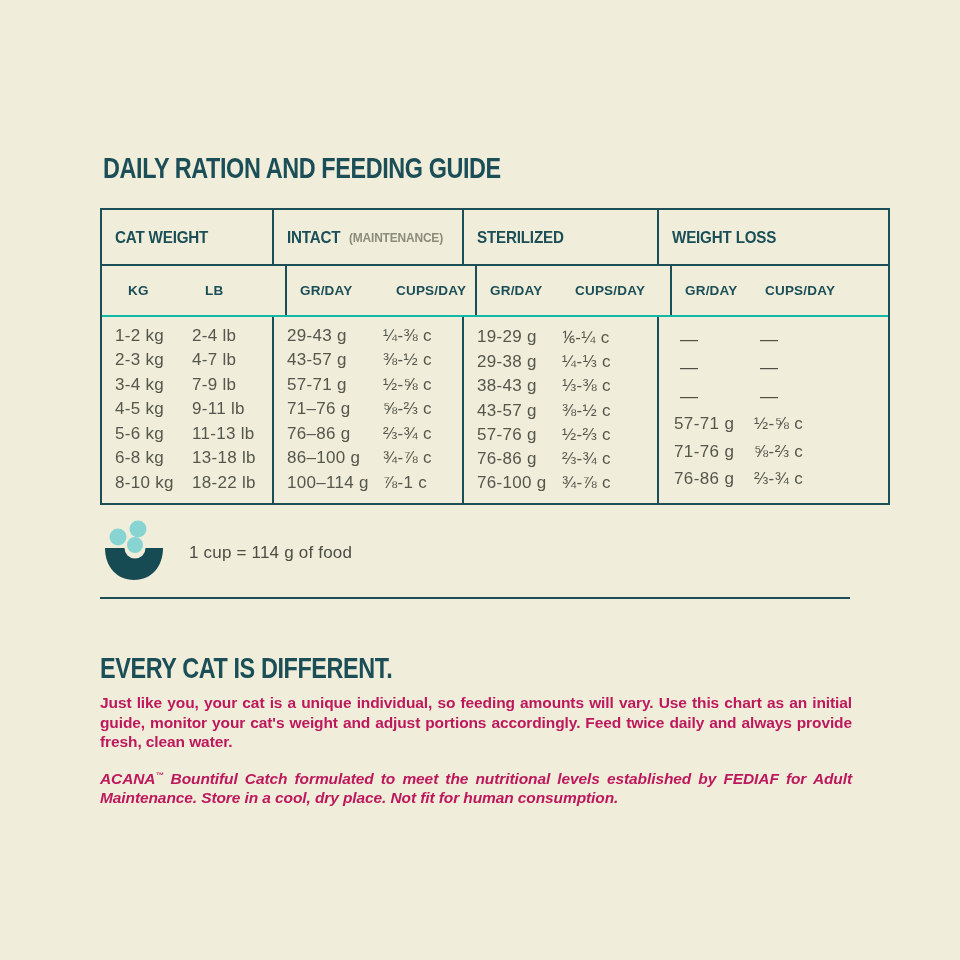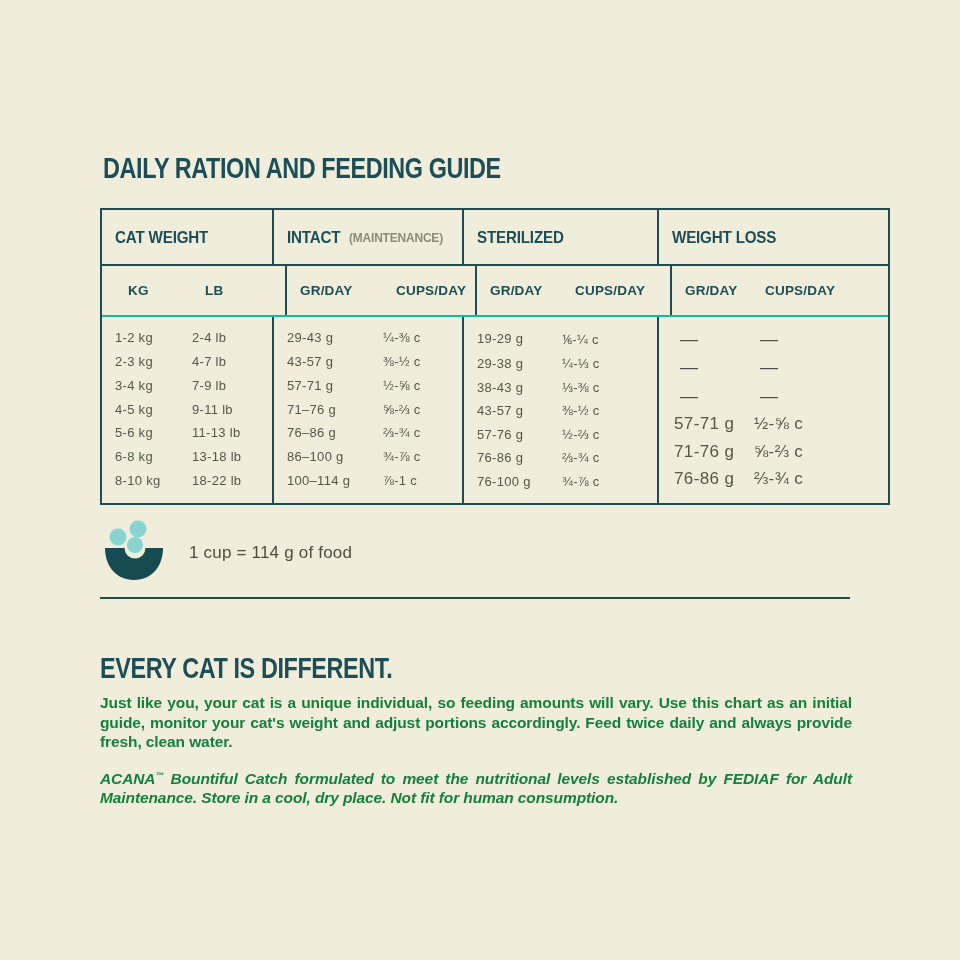--- a/index.html
+++ b/index.html
@@ -54,21 +54,21 @@
     font-size:13.5px; font-weight:700; color:#1b4e57;
     letter-spacing:0.2px; display:inline-block;
   }
   .s1-c1 { width:77px; } .s1-c2 { width:96px; } .s1-c3 { width:85px; } .s1-c4 { width:80px; }
   .bcol {
     display:flex; flex-direction:column; justify-content:space-evenly;
     padding:4px 0 6px 13px;
   }
   .bline { display:flex; align-items:center; white-space:nowrap; }
   .num {
-    font-size:13px; color:#55564c; letter-spacing:0.3px;
+    font-size:17px; color:#55564c; letter-spacing:0.3px;
     display:inline-block;
   }
   .wl-num { font-size:17px; letter-spacing:0.4px; }
   .dash { font-size:18px; color:#4f5047; padding-left:6px; }
   .bcol4 { padding-left:15px; }
   
   .cup-row {
     position:absolute; left:105px; top:520px;
     display:flex; align-items:center;
   }
@@ -81,21 +81,21 @@
   
   .section { position:absolute; left:100px; top:621px; width:752px;margin-top:30px; }
   .section-heading {
     font-size:30px; font-weight:700; color:#1b4e57;
     letter-spacing:-0.5px; white-space:nowrap;
     transform:scaleX(0.78); transform-origin:left center;
     margin-bottom:8px;
   }
   .body-para {
     font-size:15.5px; line-height:19.5px; font-weight:700;
-    color:#15803d; letter-spacing:-0.1px; text-align:justify;
+    color:#be185d; letter-spacing:-0.1px; text-align:justify;
   }
   .body-para + .body-para { margin-top:14px;font-style:italic; }
   .tm { font-size:8px; vertical-align:super; font-weight:700; }
 </style>
 </head>
 <body>
 
 <div class="page-title">DAILY RATION AND FEEDING GUIDE</div>
 
 <div class="ftable">

